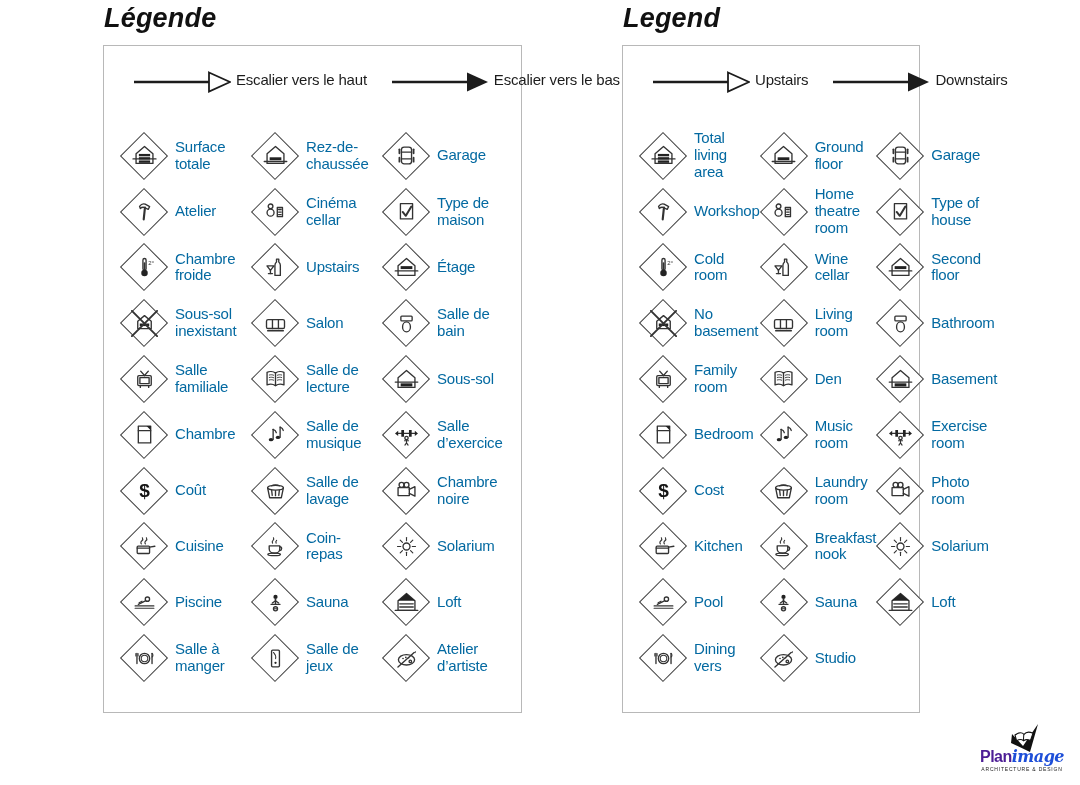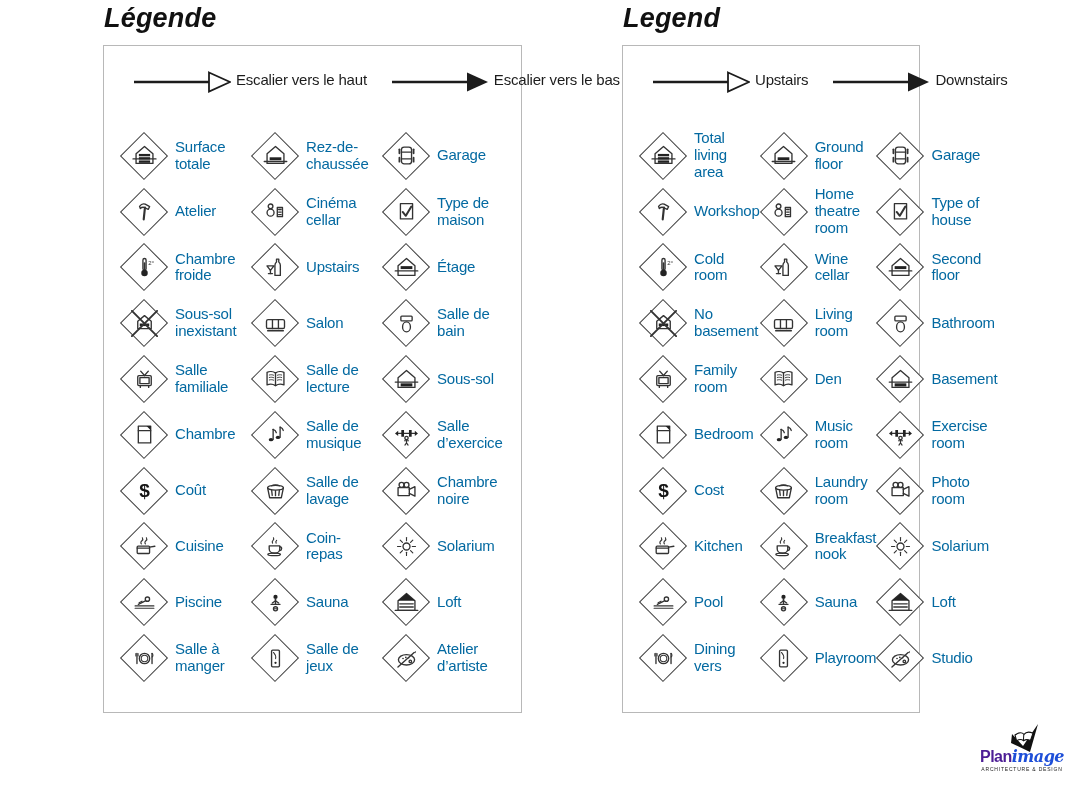--- a/index.html
+++ b/index.html
@@ -920,32 +920,20 @@
                 </svg>
               </div>
             </div>
             <div class="item-label">Dining
 vers</div>
           </div>
           <div class="legend-item">
             <div class="diamond">
               <div class="pictogram">
                 <svg width="27" height="27" viewBox="0 0 24 24" fill="none" stroke="#333333" stroke-width="1.2" stroke-linecap="round" stroke-linejoin="round">
-                  <rect x="8.5" y="4.5" width="7" height="15" rx="1"></rect>
-                  <path d="M10.2 6.6 c1.5 1.6 2.4 3.6 1.9 5.6" stroke-width="0.9"></path>
-                  <circle cx="12" cy="15.8" r="1" fill="#222222" stroke="none"></circle>
-                </svg>
-              </div>
-            </div>
-            <div class="item-label">Playroom</div>
-          </div>
-          <div class="legend-item">
-            <div class="diamond">
-              <div class="pictogram">
-                <svg width="27" height="27" viewBox="0 0 24 24" fill="none" stroke="#333333" stroke-width="1.2" stroke-linecap="round" stroke-linejoin="round">
                   <ellipse cx="12" cy="13.2" rx="7.2" ry="4.6"></ellipse>
                   <circle cx="15.4" cy="14.6" r="1.1"></circle>
                   <circle cx="8.9" cy="12" r="0.7" fill="#222222" stroke="none"></circle>
                   <circle cx="11.4" cy="11" r="0.7" fill="#222222" stroke="none"></circle>
                   <circle cx="13.9" cy="11.4" r="0.7" fill="#222222" stroke="none"></circle>
                   <line x1="4.4" y1="19.6" x2="18.8" y2="6.6"></line>
                   <path d="M18.8 6.6 l1.8 -1.5 l-0.7 2.3 Z" fill="#222222" stroke="none"></path>
                 </svg>
               </div>
             </div>

